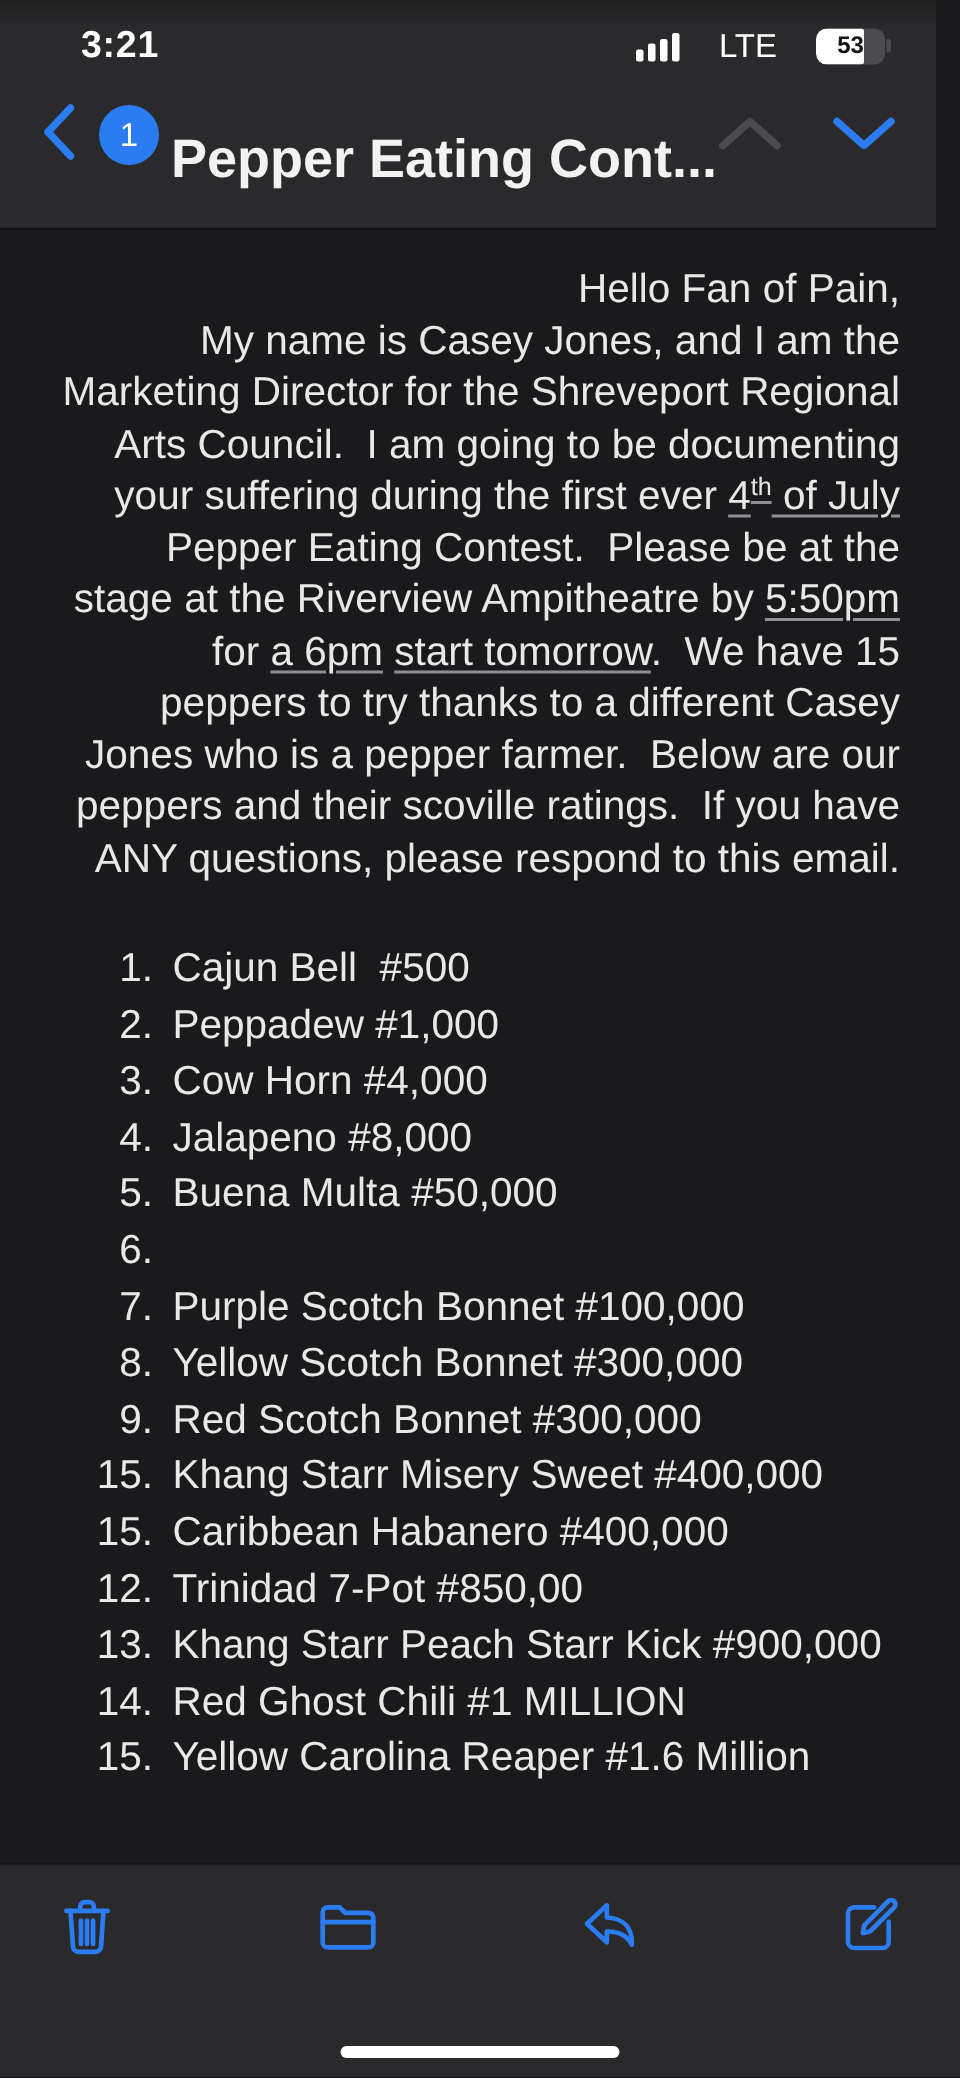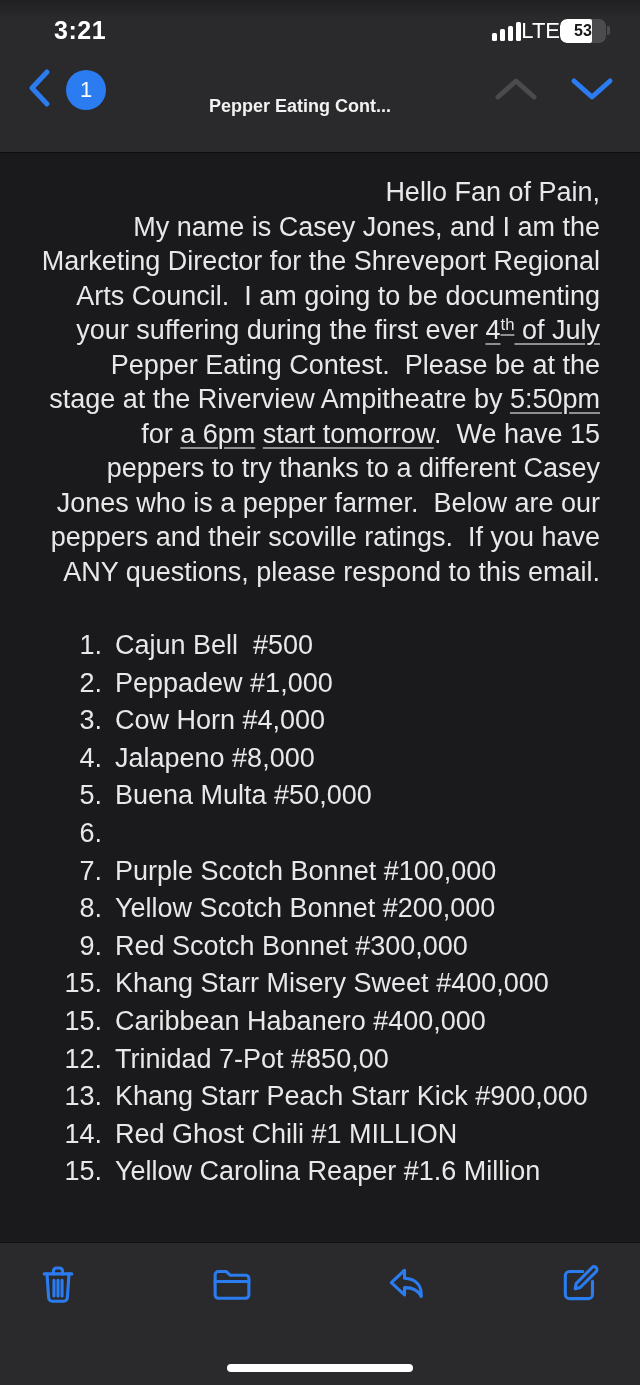--- a/index.html
+++ b/index.html
@@ -1,40 +1,40 @@
 <!DOCTYPE html>
 <html><head>
 <meta charset="utf-8">
 <style>
   html,body{margin:0;padding:0;background:#000;}
   .screen{position:relative;width:640px;height:1385px;margin:0 auto;background:#1a1a1c;
     font-family:"Liberation Sans",sans-serif;color:#e8e8e9;overflow:hidden;}
   
-  .top-chrome{position:absolute;top:0;left:0;right:0;height:152px;background:#2a2a2c;
+  .top-chrome{position:absolute;top:0;left:0;right:16px;height:152px;background:#2a2a2c;
     border-bottom:1px solid rgba(0,0,0,.55);
     background-image:linear-gradient(to bottom,rgba(0,0,0,.25),rgba(0,0,0,0) 18px);}
   .status-bar{display:flex;justify-content:space-between;align-items:center;padding:16px 30px 0 54px;}
   .time{font-size:25px;font-weight:bold;letter-spacing:.5px;color:#fff;}
-  .status-right{display:flex;align-items:center;gap:0;}
+  .status-right{display:flex;align-items:center;gap:26px;}
   .signal{display:flex;align-items:flex-end;gap:3px;height:20px;}
   .signal i{display:block;width:5px;background:#fff;border-radius:1.5px;}
   .signal i:nth-child(1){height:8px}.signal i:nth-child(2){height:12px}
   .signal i:nth-child(3){height:15px}.signal i:nth-child(4){height:19px}
   .lte{font-size:22px;color:#fff;}
   .battery-wrap{display:flex;align-items:center;}
   .battery{position:relative;width:46px;height:24px;border-radius:7px;background:#4c4c4f;overflow:hidden;}
   .battery-fill{position:absolute;left:0;top:0;bottom:0;width:70%;background:#fff;border-radius:7px 2px 2px 7px;}
   .battery-num{position:absolute;inset:0;display:flex;align-items:center;justify-content:center;
     font-size:16px;font-weight:bold;color:#151515;}
   .battery-nub{width:3px;height:9px;background:#4c4c4f;border-radius:0 2px 2px 0;margin-left:1px;}
   .nav-bar{display:flex;align-items:center;height:86px;margin-top:2px;padding:0 26px;}
   .nav-left{display:flex;align-items:center;gap:14px;flex:0 0 auto;cursor:pointer;}
   .badge{width:40px;height:40px;border-radius:50%;background:#2a7cf0;color:#fff;font-size:22px;
     display:flex;align-items:center;justify-content:center;}
-  .nav-title{flex:1;text-align:center;font-size:18px;font-weight:bold;color:#f2f2f2;
+  .nav-title{flex:1;text-align:center;font-size:36px;font-weight:bold;color:#f2f2f2;
     white-space:nowrap;overflow:hidden;padding:0 8px;margin-top:32px;}
   .nav-right{display:flex;align-items:center;gap:32px;flex:0 0 auto;}
   .nav-right button{background:none;border:none;padding:0;cursor:pointer;display:block;}
   
   .email-body{position:absolute;top:153px;bottom:142px;left:0;right:0;padding:22px 40px 0;overflow:hidden;}
   .paragraph{margin:0;font-size:27px;line-height:34.5px;color:#e8e8e9;white-space:pre-wrap;text-align:right;}
   .u{text-decoration:underline;text-decoration-color:#8f8f93;text-decoration-thickness:2px;text-underline-offset:4px;}
   .sup{font-size:.62em;line-height:0;position:relative;top:-.55em;}
   .pepper-list{list-style:none;margin:38px 0 0;padding:0;font-size:27px;}
   .pepper-item{display:flex;line-height:37.6px;}
@@ -129,21 +129,21 @@
         </li>
         <li class="pepper-item">
           <span class="pepper-num">6.</span>
         </li>
         <li class="pepper-item">
           <span class="pepper-num">7.</span>
           <span class="pepper-label">Purple Scotch Bonnet #100,000</span>
         </li>
         <li class="pepper-item">
           <span class="pepper-num">8.</span>
-          <span class="pepper-label">Yellow Scotch Bonnet #200,000</span>
+          <span class="pepper-label">Yellow Scotch Bonnet #300,000</span>
         </li>
         <li class="pepper-item">
           <span class="pepper-num">9.</span>
           <span class="pepper-label">Red Scotch Bonnet #300,000</span>
         </li>
         <li class="pepper-item">
           <span class="pepper-num">15.</span>
           <span class="pepper-label">Khang Starr Misery Sweet #400,000</span>
         </li>
         <li class="pepper-item">

